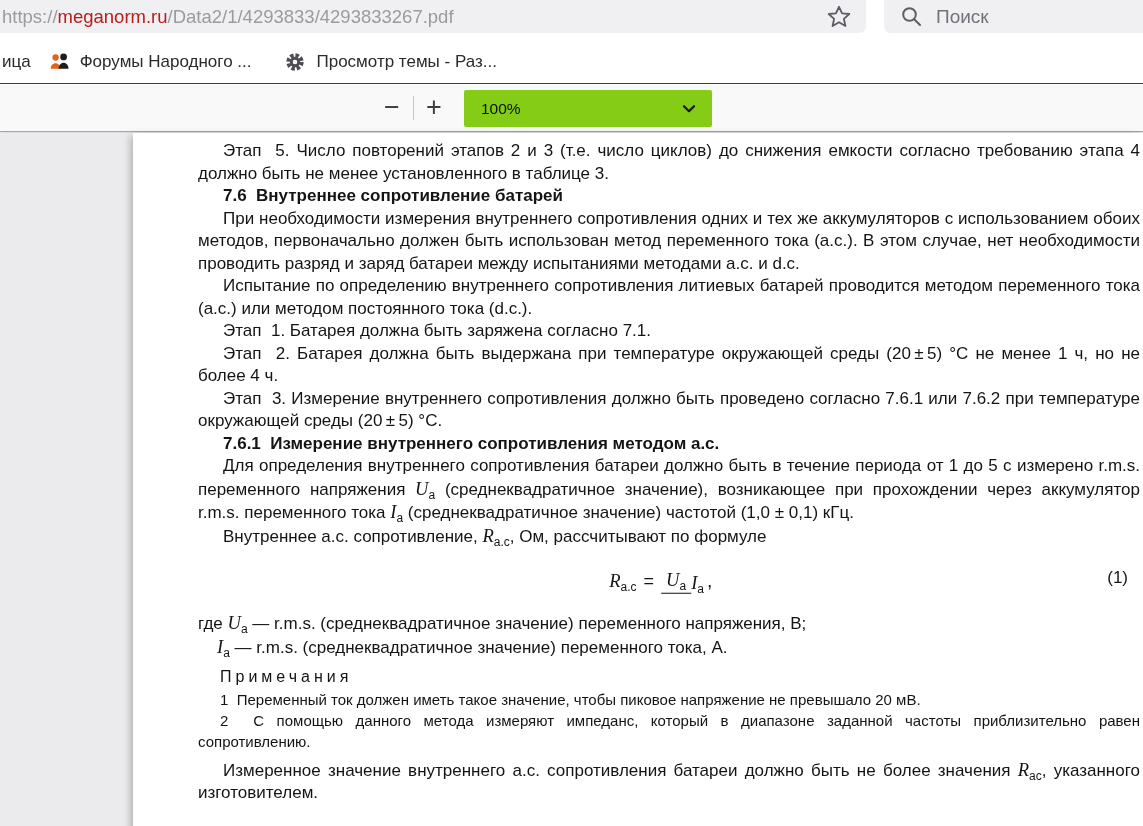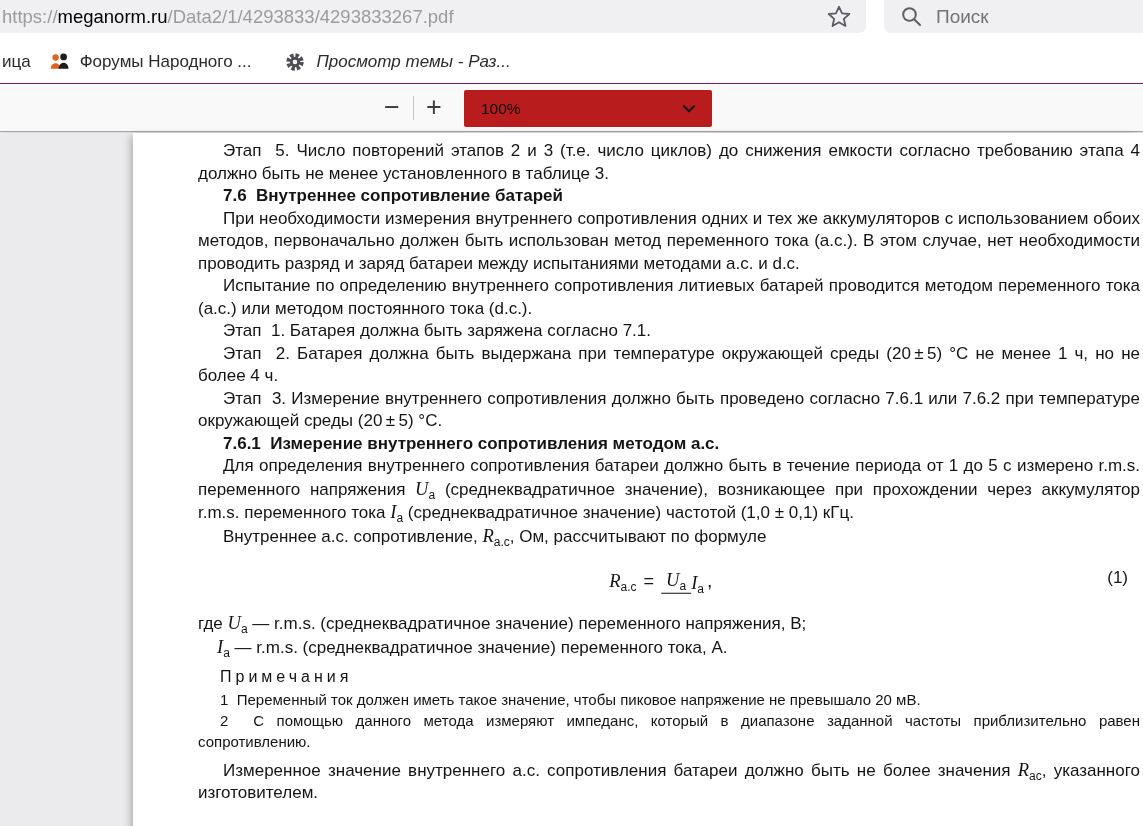--- a/index.html
+++ b/index.html
@@ -7,46 +7,46 @@
               font-family:"Liberation Sans", sans-serif; }
   .browser { position:relative; width:1143px; height:826px; }
 
   
   .chrome { position:absolute; top:0; left:0; right:0; height:133px; background:#fff; }
 
   .url-field { position:absolute; left:-8px; top:-7px; width:874px; height:40px;
                background:#f0f0f2; border-radius:7px; display:flex; align-items:center;
                padding:7px 14px 0 10px; }
   .url-text { font-size:18.5px; color:#9a9aa0; white-space:nowrap; overflow:hidden; flex:1; }
-  .url-text .host { color:#000000; }
+  .url-text .host { color:#b91c1c; }
   .star { flex:0 0 auto; margin-left:8px; }
 
   .search-field { position:absolute; left:884px; top:-7px; right:-8px; height:40px;
                   background:#f0f0f2; border-radius:7px; display:flex; align-items:center;
                   padding:7px 10px 0 16px; }
   .search-ph { font-size:19px; color:#72727b; margin-left:13px; }
 
   .bookmarks { position:absolute; left:0; top:40px; right:0; height:44px; background:#fff;
                border-bottom:1px solid #701a75; display:flex; align-items:center; }
   .bm { display:flex; align-items:center; font-size:17px; color:#2b2b2f; cursor:default; }
   .bm .bm-label { margin-left:10px; white-space:nowrap; }
   .bm0 { margin-left:2px; }
   .bm1 { margin-left:18px; }
-  .bm2 { margin-left:33px;font-style:italic; }
+  .bm2 { margin-left:33px; }
 
   .pdf-toolbar { position:absolute; left:0; top:85px; right:0; height:47px; background:#f9f9fa;
                  border-bottom:1px solid #a5a5a8; box-shadow:0 2px 3px rgba(0,0,0,.16); }
   .tbtn { position:absolute; top:0; height:45px; background:none; border:none;
           font-family:"Liberation Sans", sans-serif; font-size:27px; font-weight:300;
           color:#3d3d42; line-height:45px; text-align:center; cursor:pointer; }
   .zoom-out { left:380px; width:24px; }
   .zoom-in  { left:421px; width:26px; }
   .tdiv { position:absolute; left:413px; top:11px; width:1px; height:24px; background:#c7c7ca; }
   .zoom-select { position:absolute; left:464px; top:5px; width:248px; height:37px;
-                 background:#b91c1c; border-radius:2px; display:flex; align-items:center;
+                 background:#84cc16; border-radius:2px; display:flex; align-items:center;
                  padding:0 16px 0 17px; cursor:pointer; }
   .zoom-select .zval { font-size:15.5px; color:#0c0c0d; flex:1; }
 
   
   .viewport { position:absolute; left:0; top:133px; right:0; bottom:0; background:#ebebed; }
   .page { position:absolute; left:133px; top:0; right:0; height:720px; min-height:100%;
           background:#fff; box-shadow:-5px 0 8px -3px rgba(0,0,0,.28); }
   .textblock { margin:7px 3px 0 65px; color:#141414; font-size:17px; line-height:22.5px; }
   .p  { text-align:justify; text-indent:25px; }
   .h  { font-weight:bold; text-indent:25px; }

